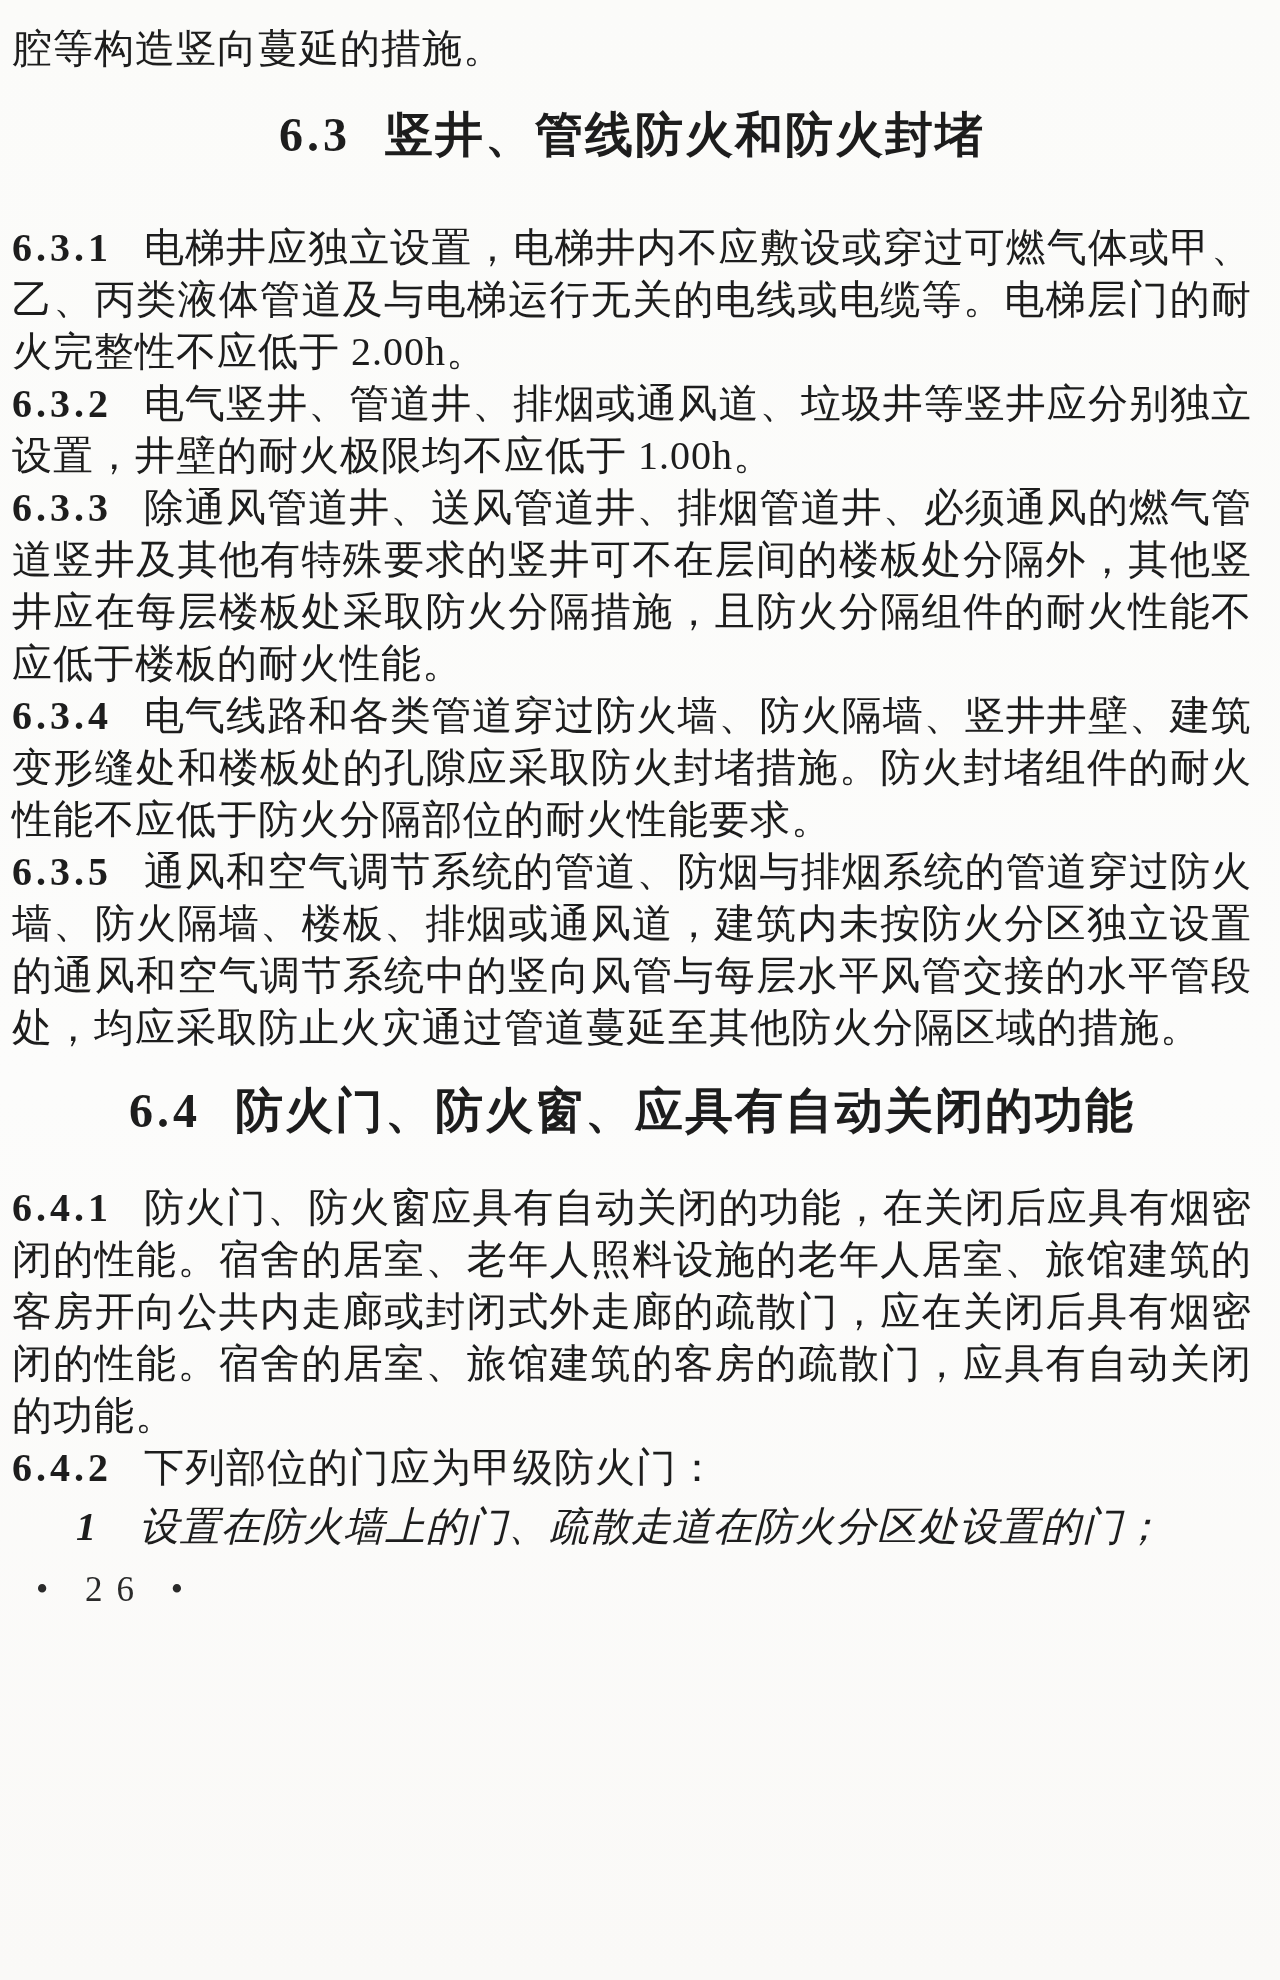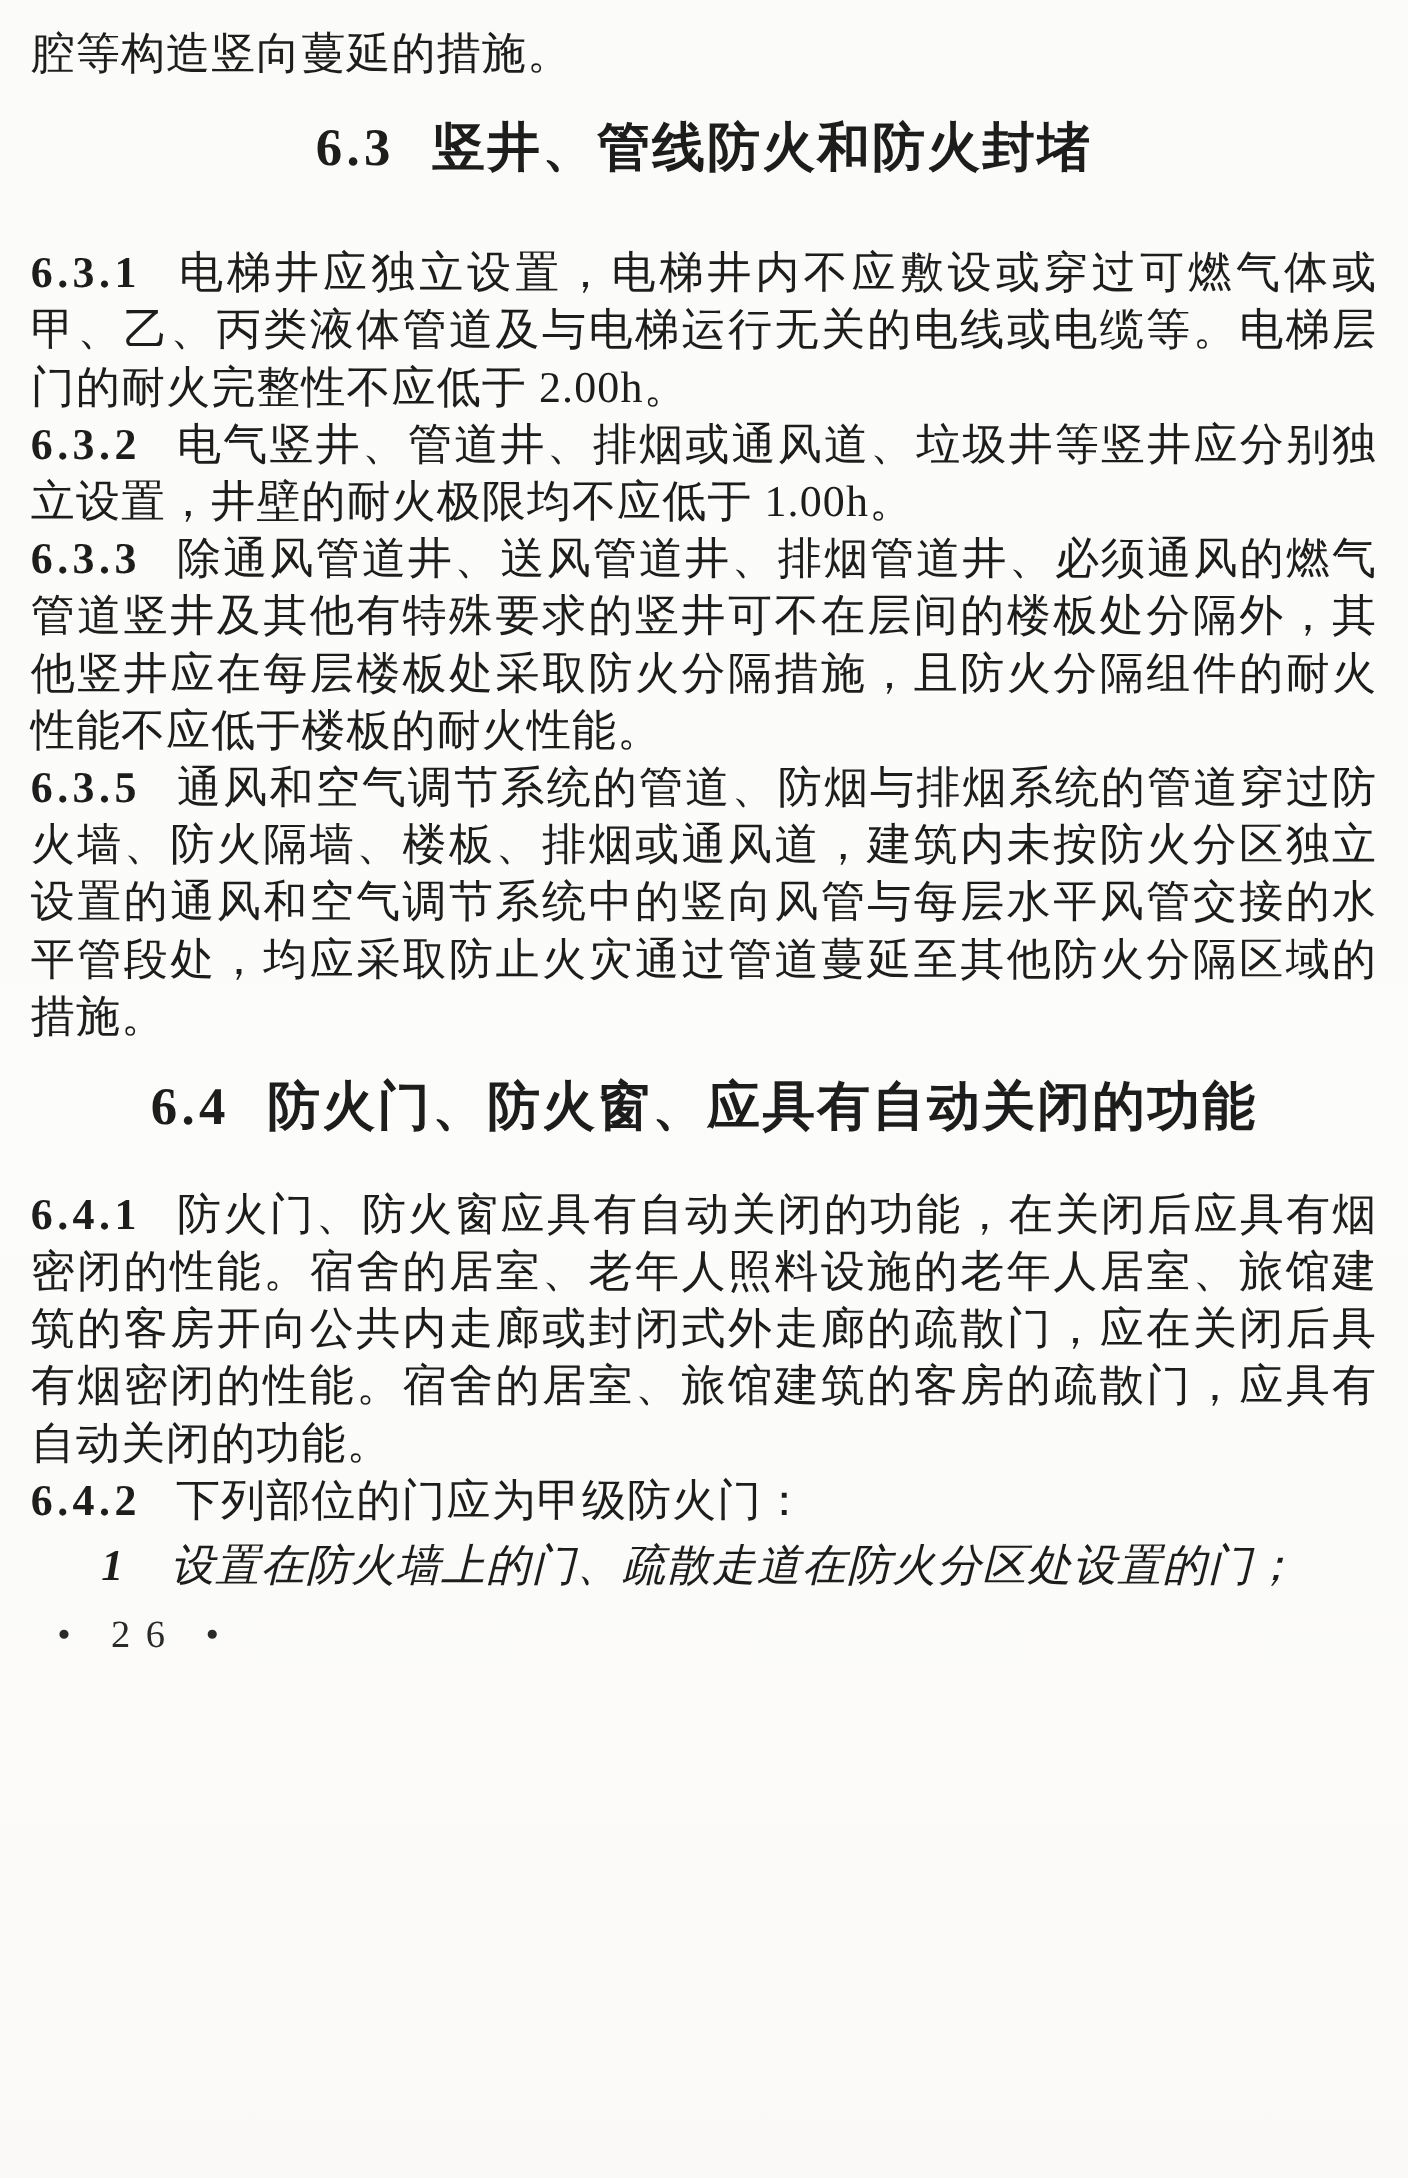--- a/index.html
+++ b/index.html
@@ -13,21 +13,21 @@
     font-family: "Liberation Serif", "DejaVu Serif", serif;
     overflow: hidden;
   }
   .page {
     position: relative;
     width: 1280px;
     height: 1980px;
     background: linear-gradient(180deg, #fbfbf9 0%, #fcfcfb 55%, #faf9f7 100%);
     color: #1d1d1d;
     box-sizing: border-box;
-    padding: 16px 28px 0 28px;
+    padding: 16px 28px 0 12px;
   }
   .body-line {
     margin: 0;
     font-size: 40px;
     line-height: 66px;
     letter-spacing: 1px;
   }
   .section-heading {
     margin: 22px 0 56px 0;
     font-size: 48px;
@@ -95,20 +95,23 @@
   </p>
 
   <p class="clause">
     <span class="c-num">6.3.2</span><span class="c-txt">电气竖井、管道井、排烟或通风道、垃圾井等竖井应分别独立设置，井壁的耐火极限均不应低于 1.00h。</span>
   </p>
 
   <p class="clause">
     <span class="c-num">6.3.3</span><span class="c-txt">除通风管道井、送风管道井、排烟管道井、必须通风的燃气管道竖井及其他有特殊要求的竖井可不在层间的楼板处分隔外，其他竖井应在每层楼板处采取防火分隔措施，且防火分隔组件的耐火性能不应低于楼板的耐火性能。</span>
   </p>
 
+  <p class="clause">
+    <span class="c-num">6.3.4</span><span class="c-txt">电气线路和各类管道穿过防火墙、防火隔墙、竖井井壁、建筑变形缝处和楼板处的孔隙应采取防火封堵措施。防火封堵组件的耐火性能不应低于防火分隔部位的耐火性能要求。</span>
+  </p>
 
   <p class="clause">
     <span class="c-num">6.3.5</span><span class="c-txt">通风和空气调节系统的管道、防烟与排烟系统的管道穿过防火墙、防火隔墙、楼板、排烟或通风道，建筑内未按防火分区独立设置的通风和空气调节系统中的竖向风管与每层水平风管交接的水平管段处，均应采取防止火灾通过管道蔓延至其他防火分隔区域的措施。</span>
   </p>
 
   <h2 class="section-heading second">
     <span class="h-num">6.4</span><span class="h-title">防火门、防火窗、应具有自动关闭的功能</span>
   </h2>
 
   <p class="clause">

